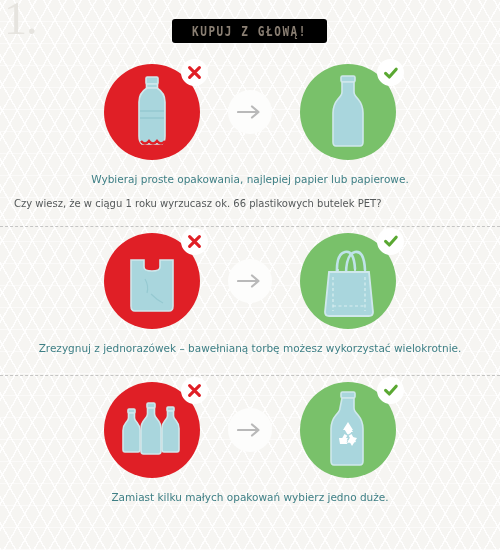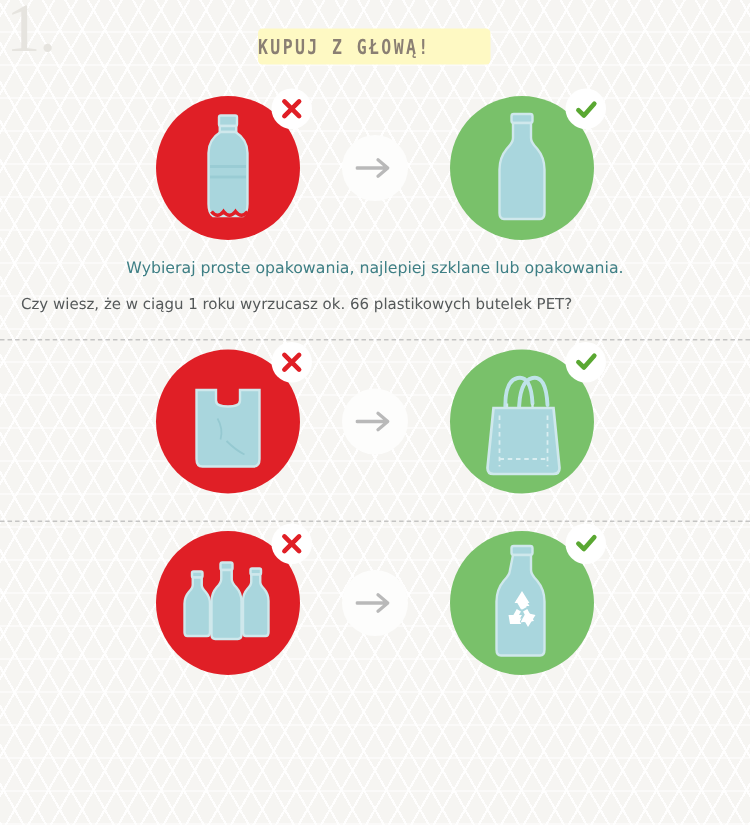--- a/index.html
+++ b/index.html
@@ -49,24 +49,25 @@
     letter-spacing: -1px;
     line-height: 1;
     user-select: none;
   }
   .title-plate {
     position: absolute;
     left: 172px;
     top: 19px;
     width: 155px;
     height: 24px;
-    background: #fef9c3;
+    background: #000000;
     border-radius: 3px;
     display: flex;
     align-items: center;
+    justify-content: center;
   }
   .title-text {
     font-family: "DejaVu Sans Mono", monospace;
     font-size: 11px;
     font-weight: bold;
     letter-spacing: 1.6px;
     color: #8a7f73;
     white-space: nowrap;
     transform: scaleY(1.25);
   }
@@ -211,21 +212,21 @@
         </div>
         <div class="status-badge">
           <svg width="16" height="16" viewBox="0 0 16 16">
             <path d="M2.6 8.4 L6.3 12 L13.2 4.2" stroke="#5aa832" stroke-width="3.1" fill="none" stroke-linecap="round" stroke-linejoin="round"></path>
           </svg>
         </div>
       </div>
 
     </div>
 
-    <div class="caption">Wybieraj proste opakowania, najlepiej szklane lub opakowania.</div>
+    <div class="caption">Wybieraj proste opakowania, najlepiej papier lub papierowe.</div>
 
     <div class="factbox">
       <div>Czy wiesz, że w ciągu 1 roku wyrzucasz ok. 66 plastikowych butelek PET?</div>
     </div>
 
     <div class="divider"></div>
   </div>
 
   <div class="section">
     <div class="icon-row">
@@ -276,20 +277,21 @@
         </div>
         <div class="status-badge">
           <svg width="16" height="16" viewBox="0 0 16 16">
             <path d="M2.6 8.4 L6.3 12 L13.2 4.2" stroke="#5aa832" stroke-width="3.1" fill="none" stroke-linecap="round" stroke-linejoin="round"></path>
           </svg>
         </div>
       </div>
 
     </div>
 
+    <div class="caption">Zrezygnuj z jednorazówek – bawełnianą torbę możesz wykorzystać wielokrotnie.</div>
 
     <div class="divider" style="margin-top:18px;"></div>
   </div>
 
   <div class="section">
     <div class="icon-row">
 
       <div class="badge-wrap">
         <div class="disc bad">
           <svg width="64" height="62" viewBox="0 0 64 62">
@@ -341,15 +343,16 @@
         </div>
         <div class="status-badge">
           <svg width="16" height="16" viewBox="0 0 16 16">
             <path d="M2.6 8.4 L6.3 12 L13.2 4.2" stroke="#5aa832" stroke-width="3.1" fill="none" stroke-linecap="round" stroke-linejoin="round"></path>
           </svg>
         </div>
       </div>
 
     </div>
 
+    <div class="caption">Zamiast kilku małych opakowań wybierz jedno duże.</div>
   </div>
 
 </div>
 
 </body></html>

